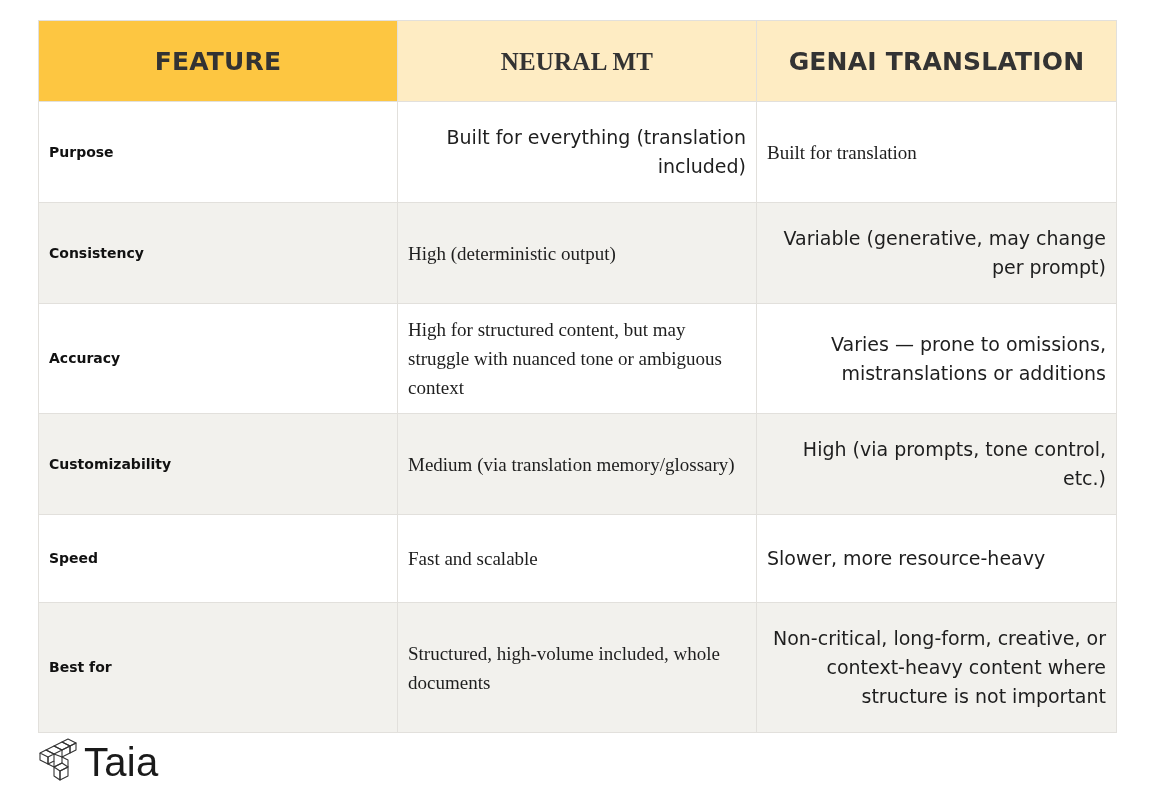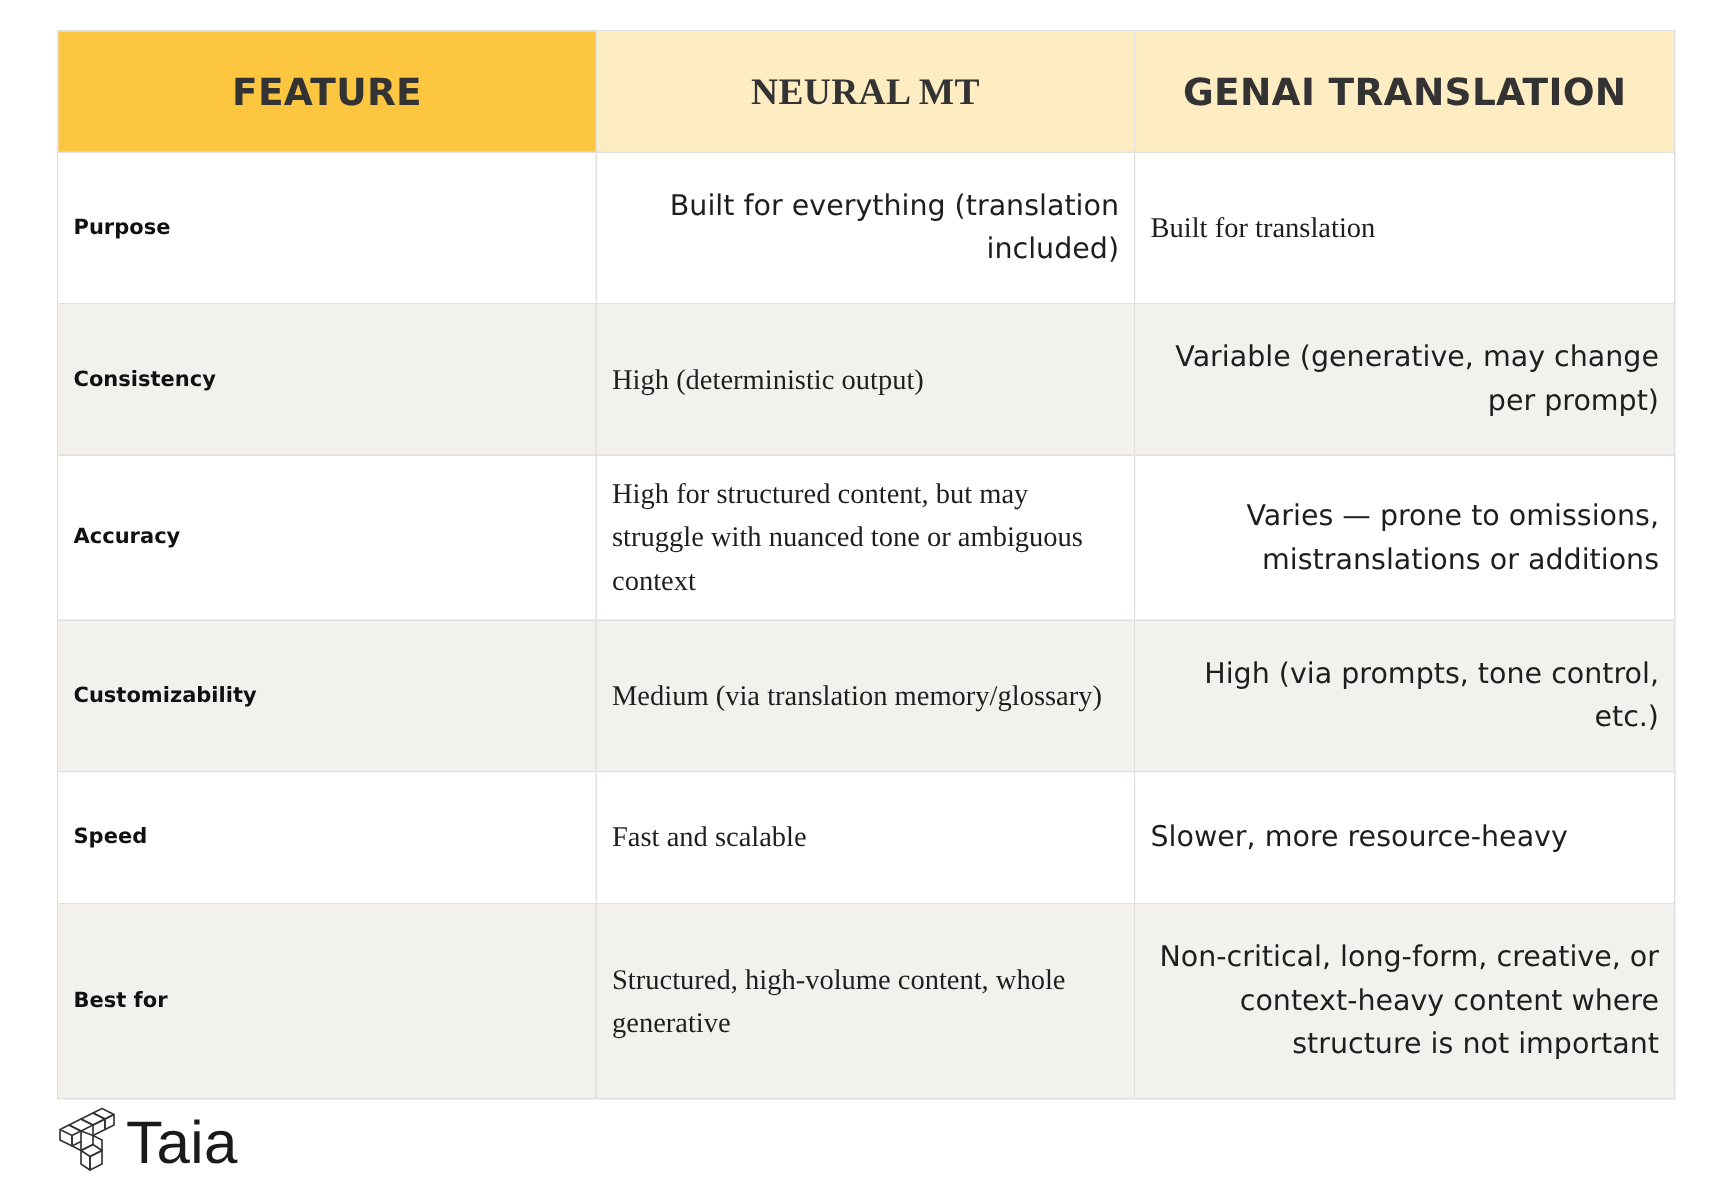--- a/index.html
+++ b/index.html
@@ -94,21 +94,21 @@
   </div>
 
   <div class="row plain" style="height:88px">
     <div class="cell c1 feature-label">Speed</div>
     <div class="cell c2 value">Fast and scalable</div>
     <div class="cell c3 value">Slower, more resource-heavy</div>
   </div>
 
   <div class="row alt" style="height:129px">
     <div class="cell c1 feature-label">Best for</div>
-    <div class="cell c2 value">Structured, high-volume content, whole generative</div>
+    <div class="cell c2 value">Structured, high-volume included, whole documents</div>
     <div class="cell c3 value">Non-critical, long-form, creative, or context-heavy content where structure is not important</div>
   </div>
 </div>
 
 <div class="logo">
   <span>
     <svg viewBox="0 0 40 44" fill="none" stroke="#333" stroke-width="1.1" stroke-linejoin="round">
 
       <path d="M8 12 L16 8 L24 12 L16 16 Z"></path>
       <path d="M16 8 L24 4 L32 8 L24 12 Z"></path>

